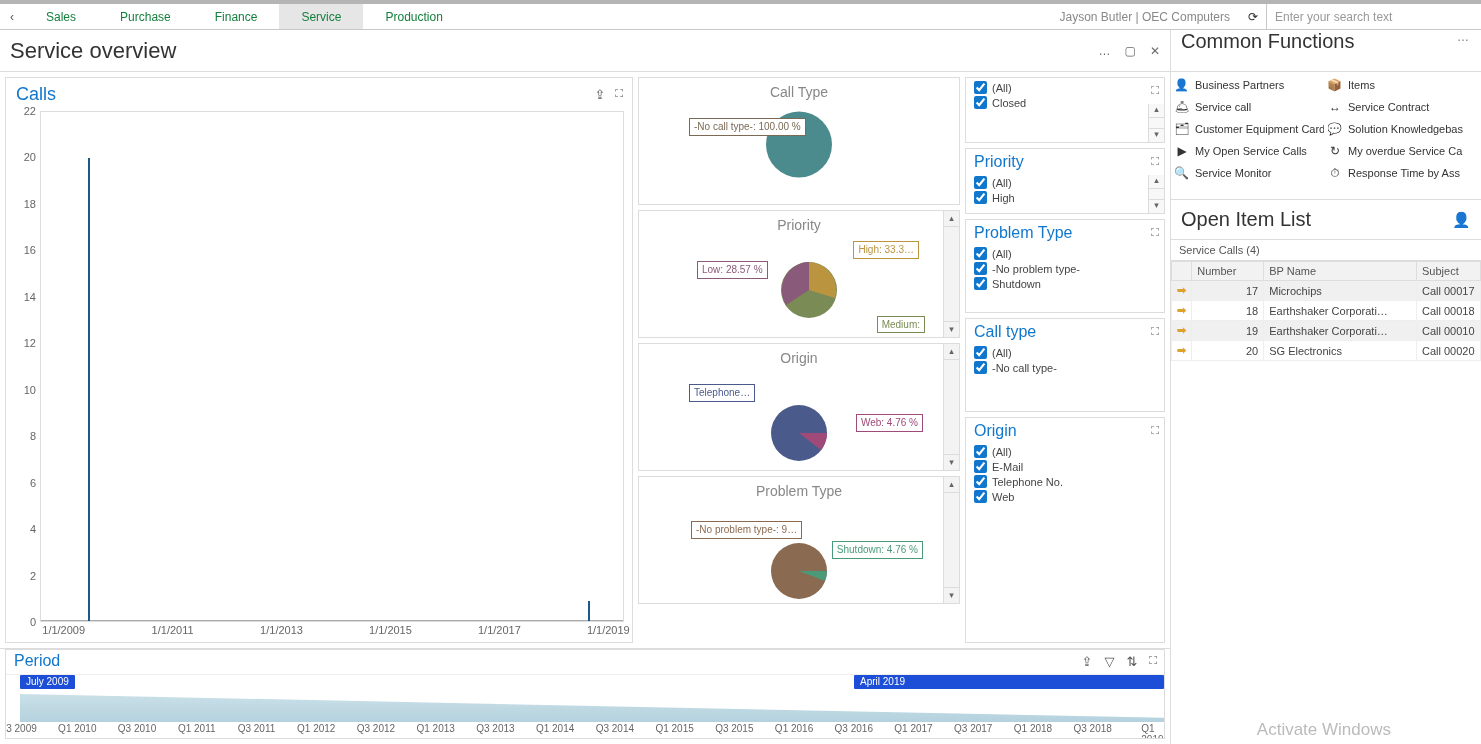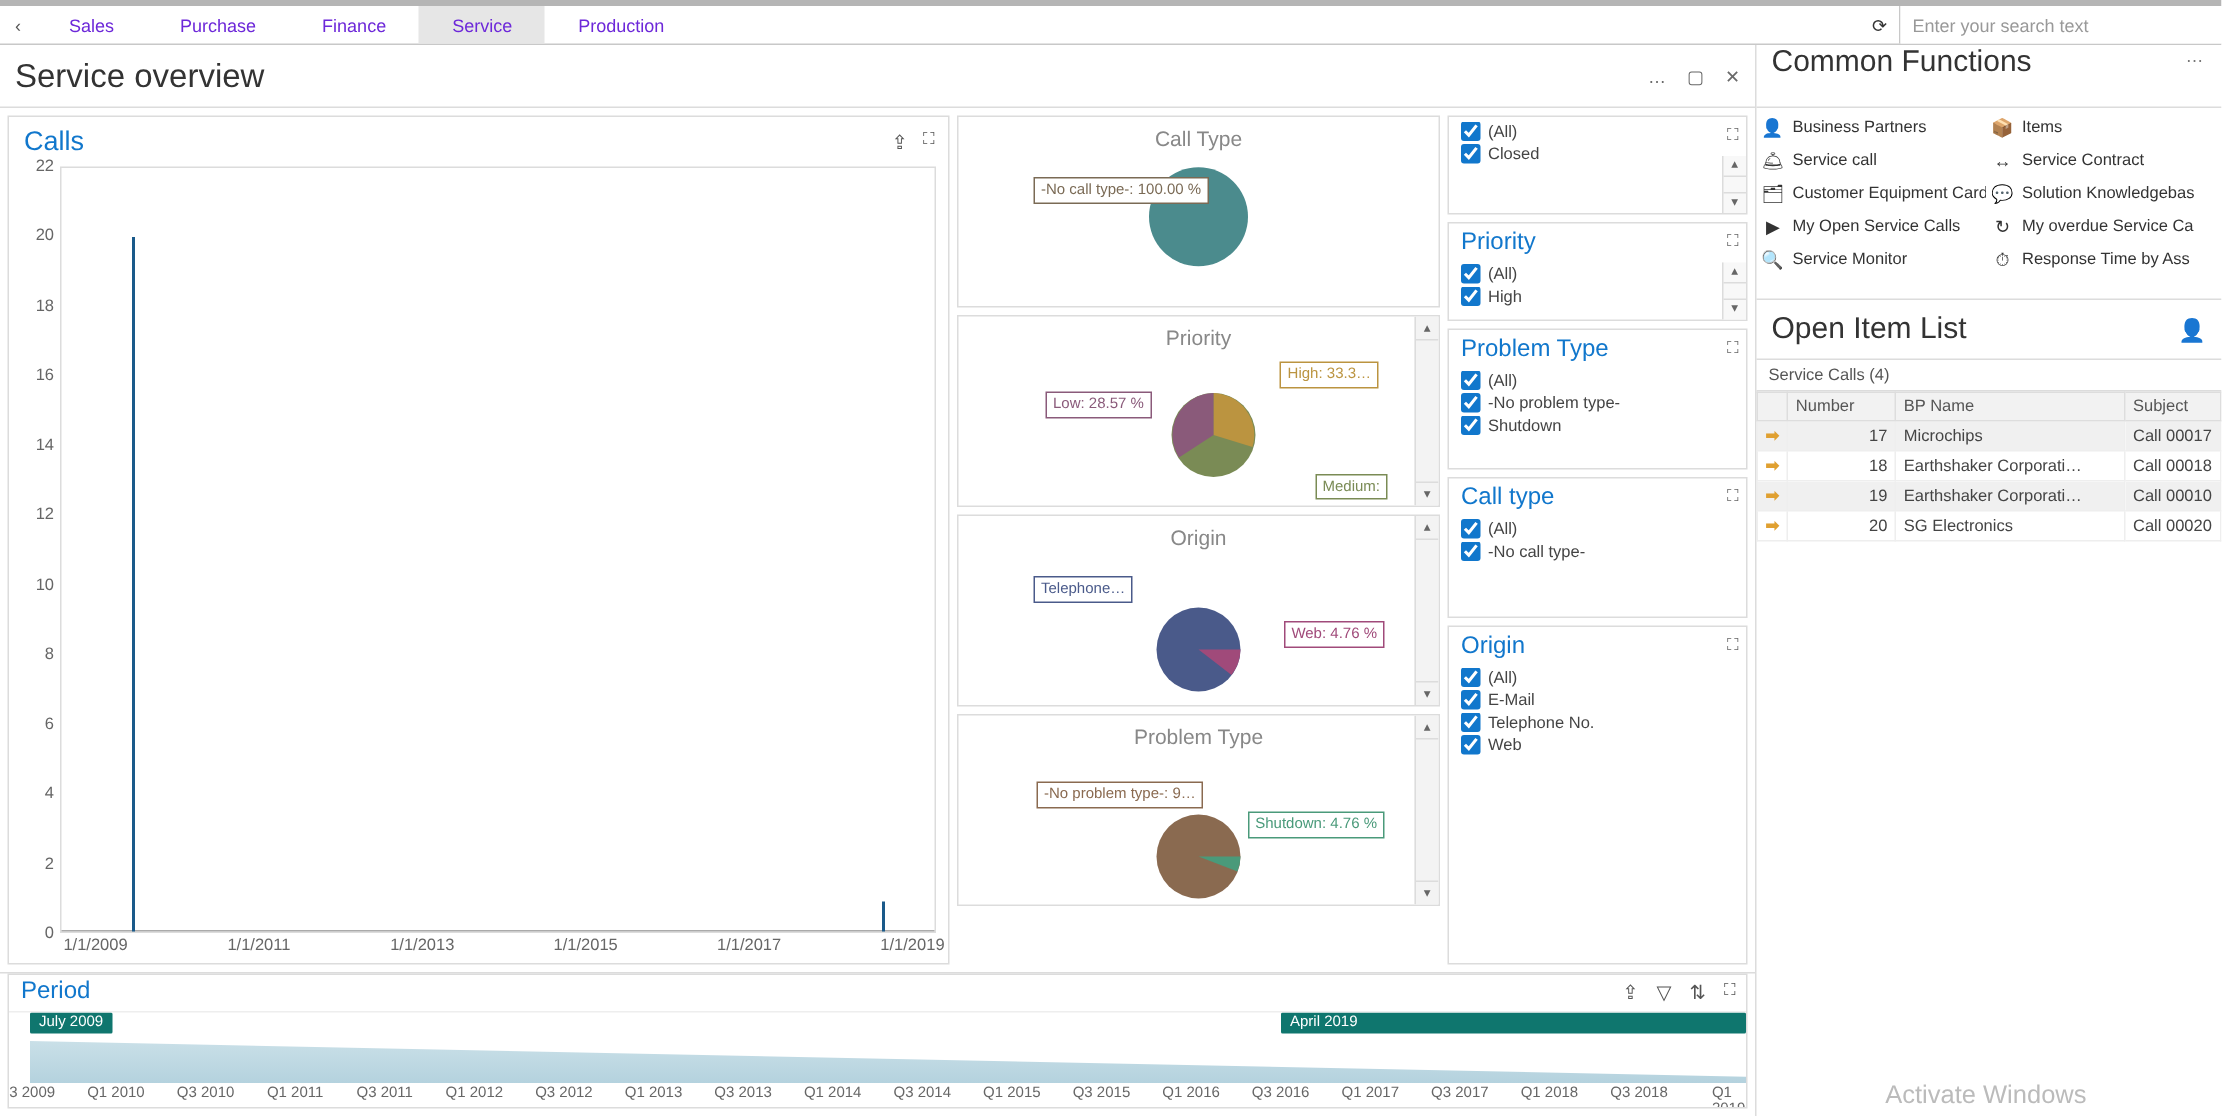--- a/index.html
+++ b/index.html
@@ -1,20 +1,20 @@
 <!DOCTYPE html>
 <html><head>
 <meta charset="utf-8">
 <style>
   * { box-sizing: border-box; margin: 0; padding: 0; font-family: "Segoe UI", Tahoma, sans-serif; }
   body { font-size: 12px; color: #333; overflow: hidden; width: 1481px; height: 744px; background: #fff; position: relative; }
 
   .topbar { height: 30px; border-top: 4px solid #b5b5b5; border-bottom: 1px solid #c8c8c8; display:flex; align-items:stretch; background:#fff; }
   .topbar .nav-arrow { width:24px; display:flex; align-items:center; justify-content:center; color:#555; cursor:pointer; }
-  .topbar .tab { padding:0 22px; display:flex; align-items:center; color:#6d28d9; cursor:pointer; }
+  .topbar .tab { padding:0 22px; display:flex; align-items:center; color:#15803d; cursor:pointer; }
   .topbar .tab.active { background:#e6e6e6; }
   .topbar .spacer { flex:1; }
   .topbar .user { display:flex; align-items:center; color:#888; padding-right:10px;}
   .topbar .refresh { width:26px; display:flex; align-items:center; justify-content:center; color:#333; cursor:pointer;}
   .topbar .search { width:215px; border-left:1px solid #c8c8c8; }
   .topbar .search input { width:100%; height:100%; border:none; outline:none; padding:0 8px; font-size:12px; color:#555; }
   .topbar .search input::placeholder{color:#999;}
 
   .main { display:flex; height:714px; }
   .center { flex:1 1 auto; display:flex; flex-direction:column; border-right:1px solid #dcdcdc; }
@@ -61,21 +61,21 @@
   .filter-list input{accent-color:#1177cc;}
 
   .period-panel { height:90px; border:1px solid #dcdcdc; margin:0 5px 5px 5px; display:flex; flex-direction:column; position:relative;}
   .period-head{display:flex; align-items:center; padding:2px 8px;}
   .period-head .t{color:#1177cc; font-size:16px;}
   .period-head .a{margin-left:auto; display:flex; gap:12px; color:#555; font-size:13px;}
   .period-body{flex:1; position:relative; border-top:1px solid #eee; margin-top:2px; overflow:hidden;}
   .shaded{position:absolute;left:14px;right:0;top:12px;bottom:16px;background:linear-gradient(to bottom,#cfe3ea 0%,#b4d2de 100%);clip-path:polygon(0% 20%, 100% 88%, 100% 100%, 0% 100%);}
   .period-body .xlabels{position:absolute;left:0;right:0;bottom:0;height:15px;}
   .period-body .xlabels span{position:absolute;font-size:10px;color:#666;transform:translateX(-50%);}
-  .handle{position:absolute; top:0; height:14px; background:#0f766e; color:#fff; font-size:10px; padding:1px 6px; border-radius:1px;}
+  .handle{position:absolute; top:0; height:14px; background:#1d4ed8; color:#fff; font-size:10px; padding:1px 6px; border-radius:1px;}
   .handle.left{left:14px;}
   .handle.right{right:0;}
 
   
   .cf-head{height:42px;border-bottom:1px solid #dcdcdc;display:flex;align-items:flex-start;padding:0 10px;}
   .cf-head .title{font-size:20px;color:#333;}
   .cf-head .dots{margin-left:auto;color:#777;letter-spacing:2px;}
   .cf-body{padding:6px 4px; border-bottom:1px solid #dcdcdc; height:128px; overflow:hidden;}
   .cf-grid{display:grid; grid-template-columns:1fr 1fr; row-gap:8px; column-gap:4px;}
   .cf-item{display:flex;align-items:center;gap:6px;font-size:11px;color:#333;cursor:pointer;white-space:nowrap;overflow:hidden;text-overflow:ellipsis;}
@@ -100,20 +100,21 @@
 <body>
 
 <div class="topbar">
   <div class="nav-arrow">‹</div>
   <div class="tab">Sales</div>
   <div class="tab">Purchase</div>
   <div class="tab">Finance</div>
   <div class="tab active">Service</div>
   <div class="tab">Production</div>
   <div class="spacer"></div>
+  <div class="user">Jayson Butler | OEC Computers</div>
   <div class="refresh">⟳</div>
   <div class="search">
     <input type="text" placeholder="Enter your search text" style="">
   </div>
 </div>
 
 <div class="main">
   <div class="center">
 
     <div class="panel-header">

